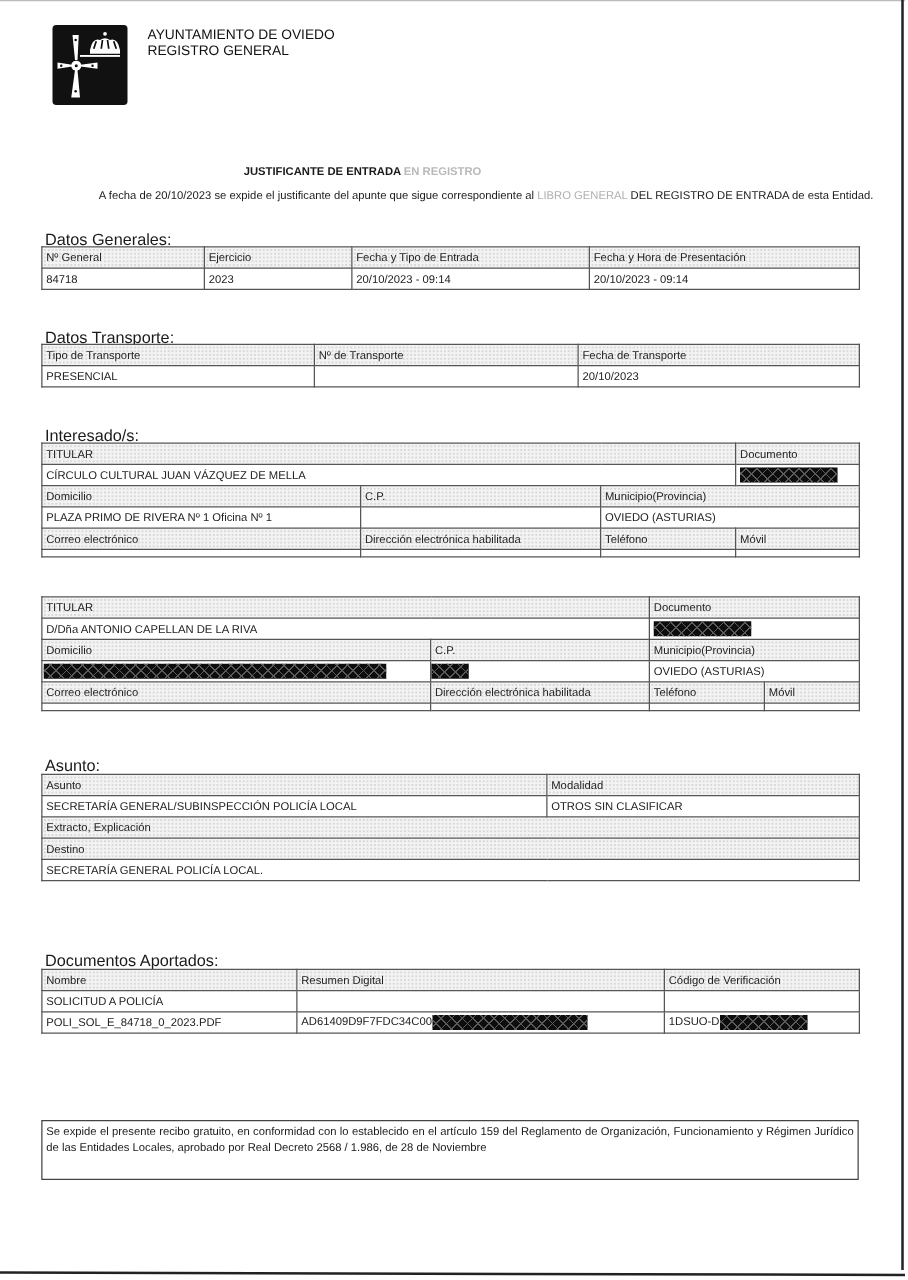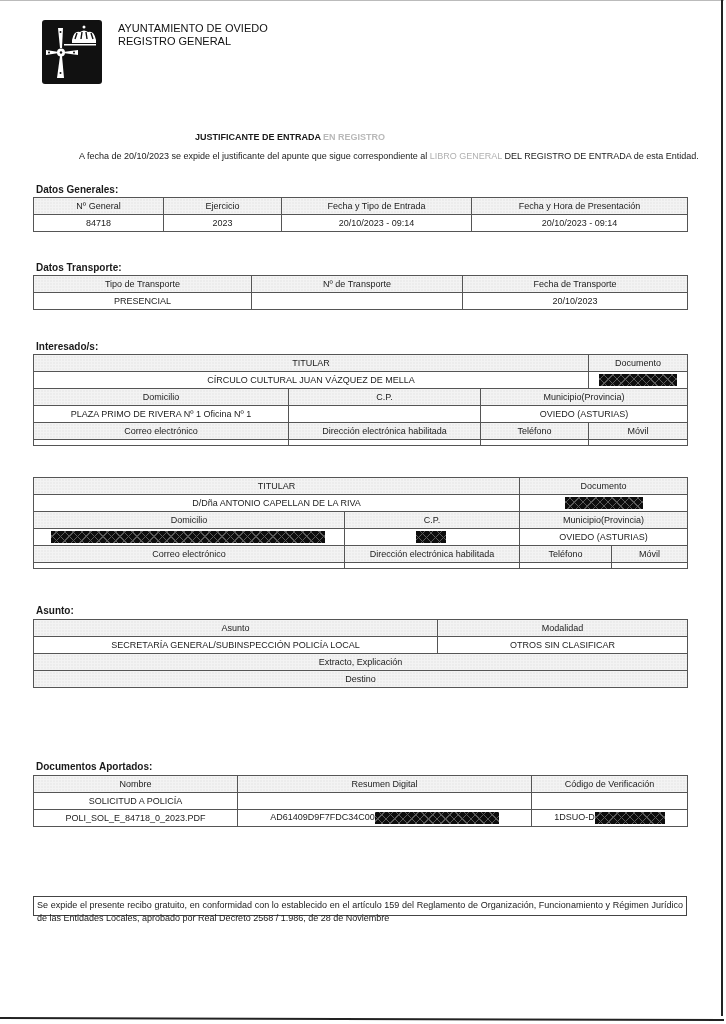--- a/index.html
+++ b/index.html
@@ -13,47 +13,47 @@
 
     .header { position: absolute; left: 42px; top: 20px; }
     .logo { position: absolute; left: 0; top: 0; width: 60px; height: 64px; background: #111; border-radius: 3px; }
     .org { position: absolute; left: 76px; top: 2px; font-size: 11px; font-weight: normal; line-height: 13px; white-space: nowrap; color: #111; }
 
     .doc-title { position: absolute; left: 0; width: 580px; top: 132px; text-align: center; font-size: 9px; font-weight: bold; }
     .doc-title .faded { color: #b9b9b9; }
     .intro { position: absolute; left: 36px; top: 150px; width: 654px; font-size: 9px; line-height: 12px; margin-left: 43px; }
     .intro .faded { color: #b0b0b0; }
 
-    .section-title { position: absolute; left: 36px; font-size: 10px; font-weight: bold; }
+    .section-title { position: absolute; left: 36px; font-size: 13px; font-weight: normal; }
 
     table.grid {
       position: absolute; left: 33px; border-collapse: collapse; font-size: 9px; table-layout: fixed;
     }
     table.grid td {
       border: 1px solid #555; padding: 0 3px; height: 16px; white-space: nowrap; overflow: hidden;
       vertical-align: middle; color: #222;
     }
     table.grid tr.hdr td {
       background-color: #f3f3f3;
       background-image: radial-gradient(#d8d8d8 0.6px, transparent 0.7px);
       background-size: 3px 3px;
     }
     table.grid tr.spacer td { height: 5px; padding: 0; }
-    table.grid { border: 1.5px solid #444; text-align: center; }
+    table.grid { border: 1.5px solid #444; }
 
     .redact {
       display: inline-block; height: 12px; vertical-align: middle;
       background-color: #0d0d0d;
       background-image:
         repeating-linear-gradient(45deg, transparent 0 5px, #5a5a5a 5px 6px),
         repeating-linear-gradient(-45deg, transparent 0 5px, #5a5a5a 5px 6px);
     }
 
     .footer-box {
-      position: absolute; left: 33px; top: 896px; width: 654px; height: 20px; border: 1px solid #444;
+      position: absolute; left: 33px; top: 896px; width: 654px; height: 48px; border: 1px solid #444;
       font-size: 9px; line-height: 13px; padding: 2px 3px; box-sizing: border-box; text-align: justify;
     }
   </style>
 </head>
 <body>
 
 <div class="page-edge-top"></div>
 <div class="page-edge-right"></div>
 <div class="page-edge-bottom"></div>
 
@@ -232,20 +232,23 @@
   <tr>
     <td>SECRETARÍA GENERAL/SUBINSPECCIÓN POLICÍA LOCAL</td>
     <td>OTROS SIN CLASIFICAR</td>
   </tr>
   <tr class="hdr">
     <td colspan="2">Extracto, Explicación</td>
   </tr>
   <tr class="hdr">
     <td colspan="2">Destino</td>
   </tr>
+  <tr>
+    <td colspan="2">SECRETARÍA GENERAL POLICÍA LOCAL.</td>
+  </tr>
 </tbody>
   </table>
 
 <div class="section-title" style="top:761px">Documentos Aportados:</div>
 <table class="grid" style="top:775px; width:654px">
   <colgroup>
       <col style="width:204px">
       <col style="width:294px">
       <col style="width:156px">
     </colgroup>

